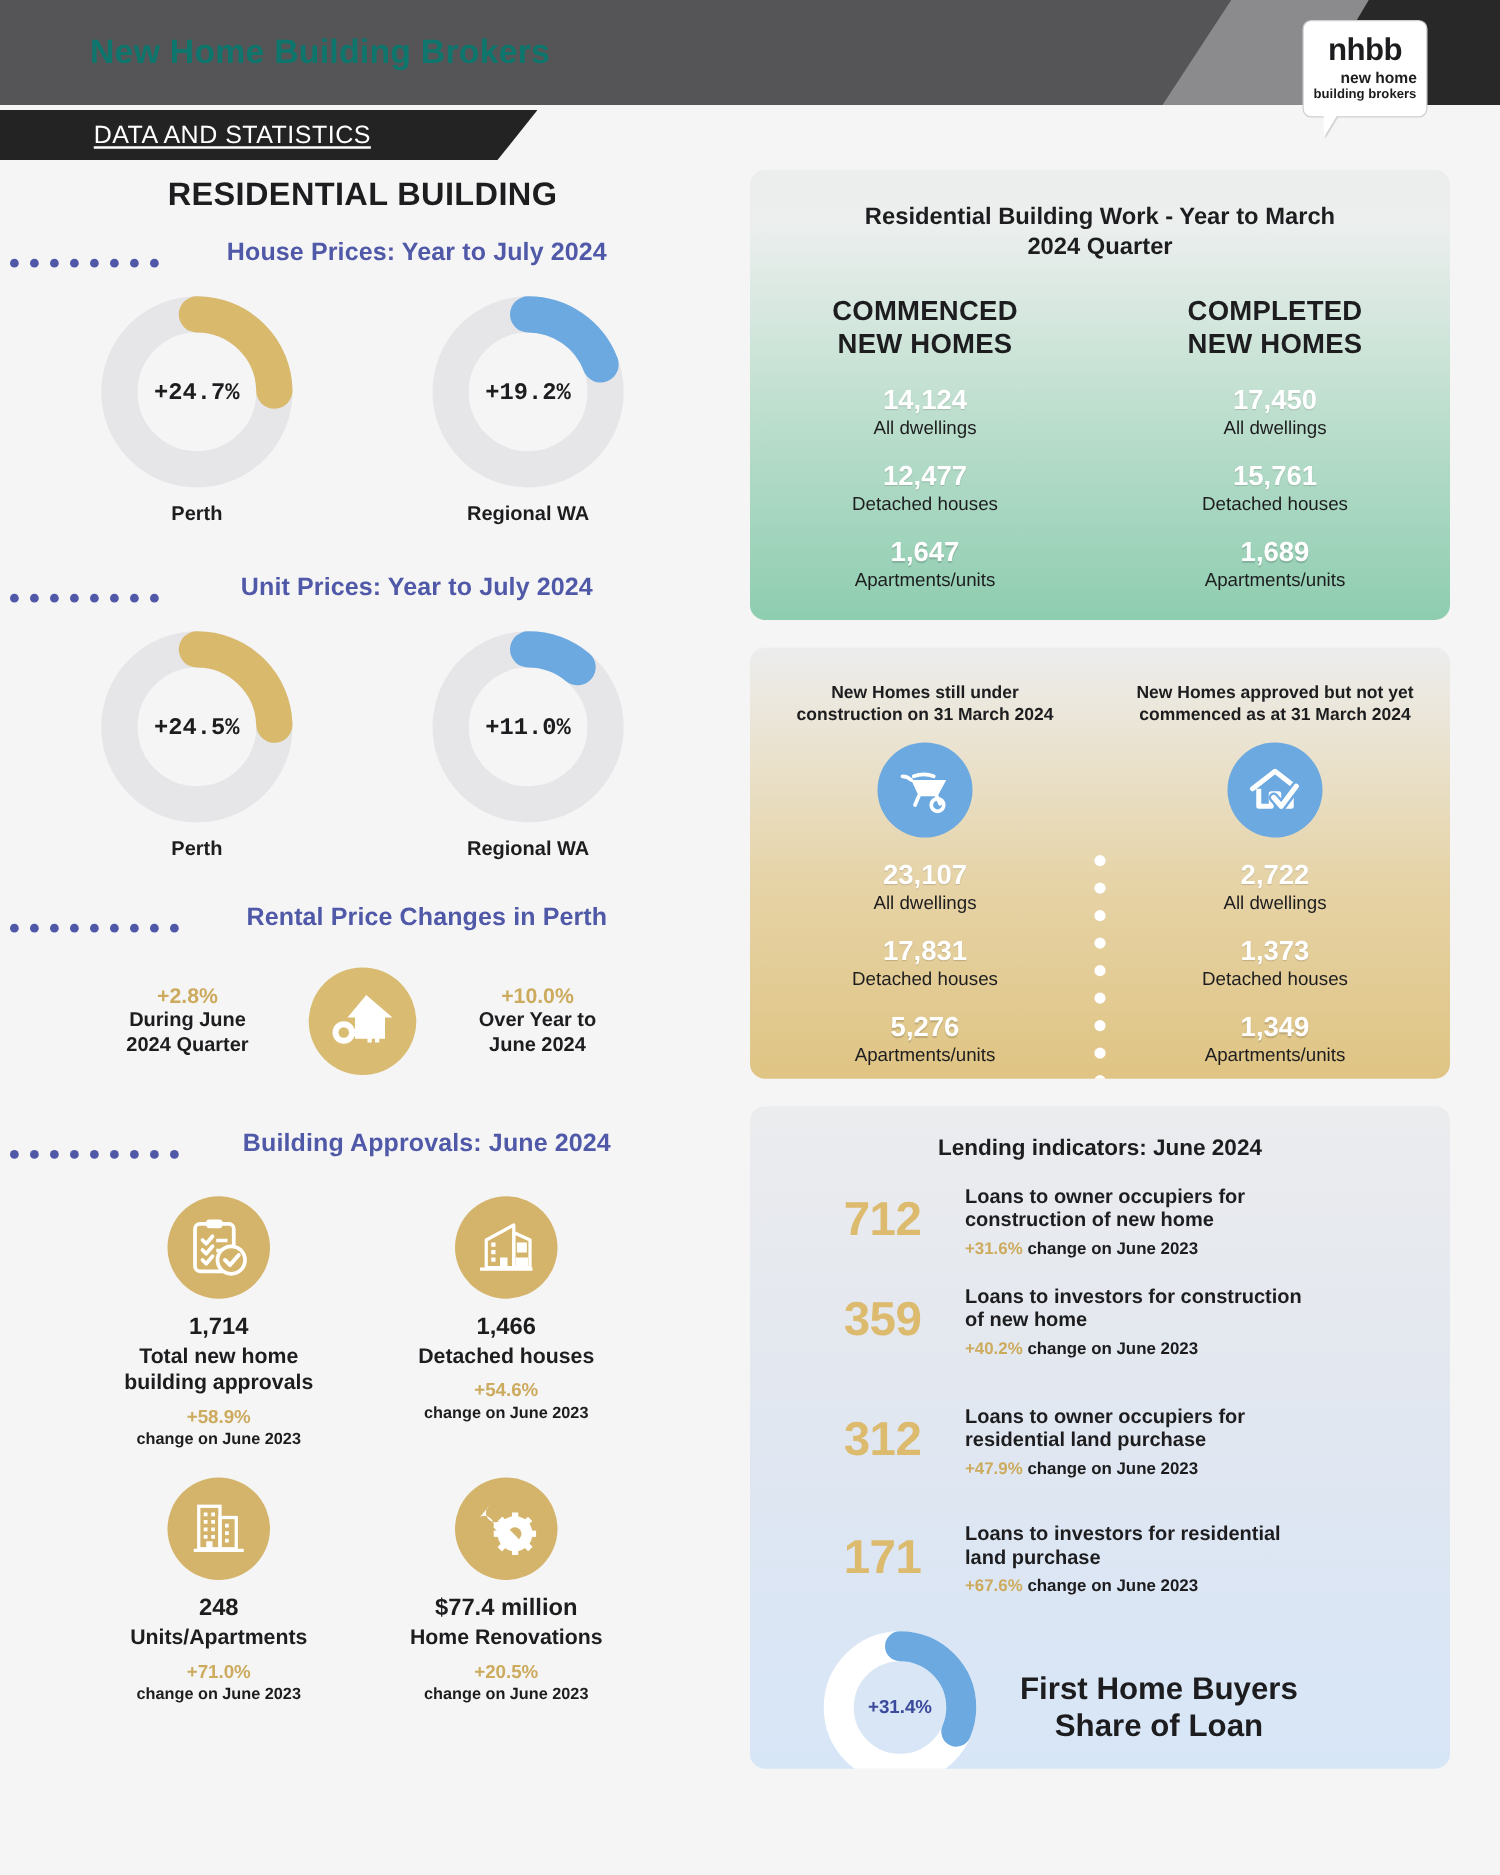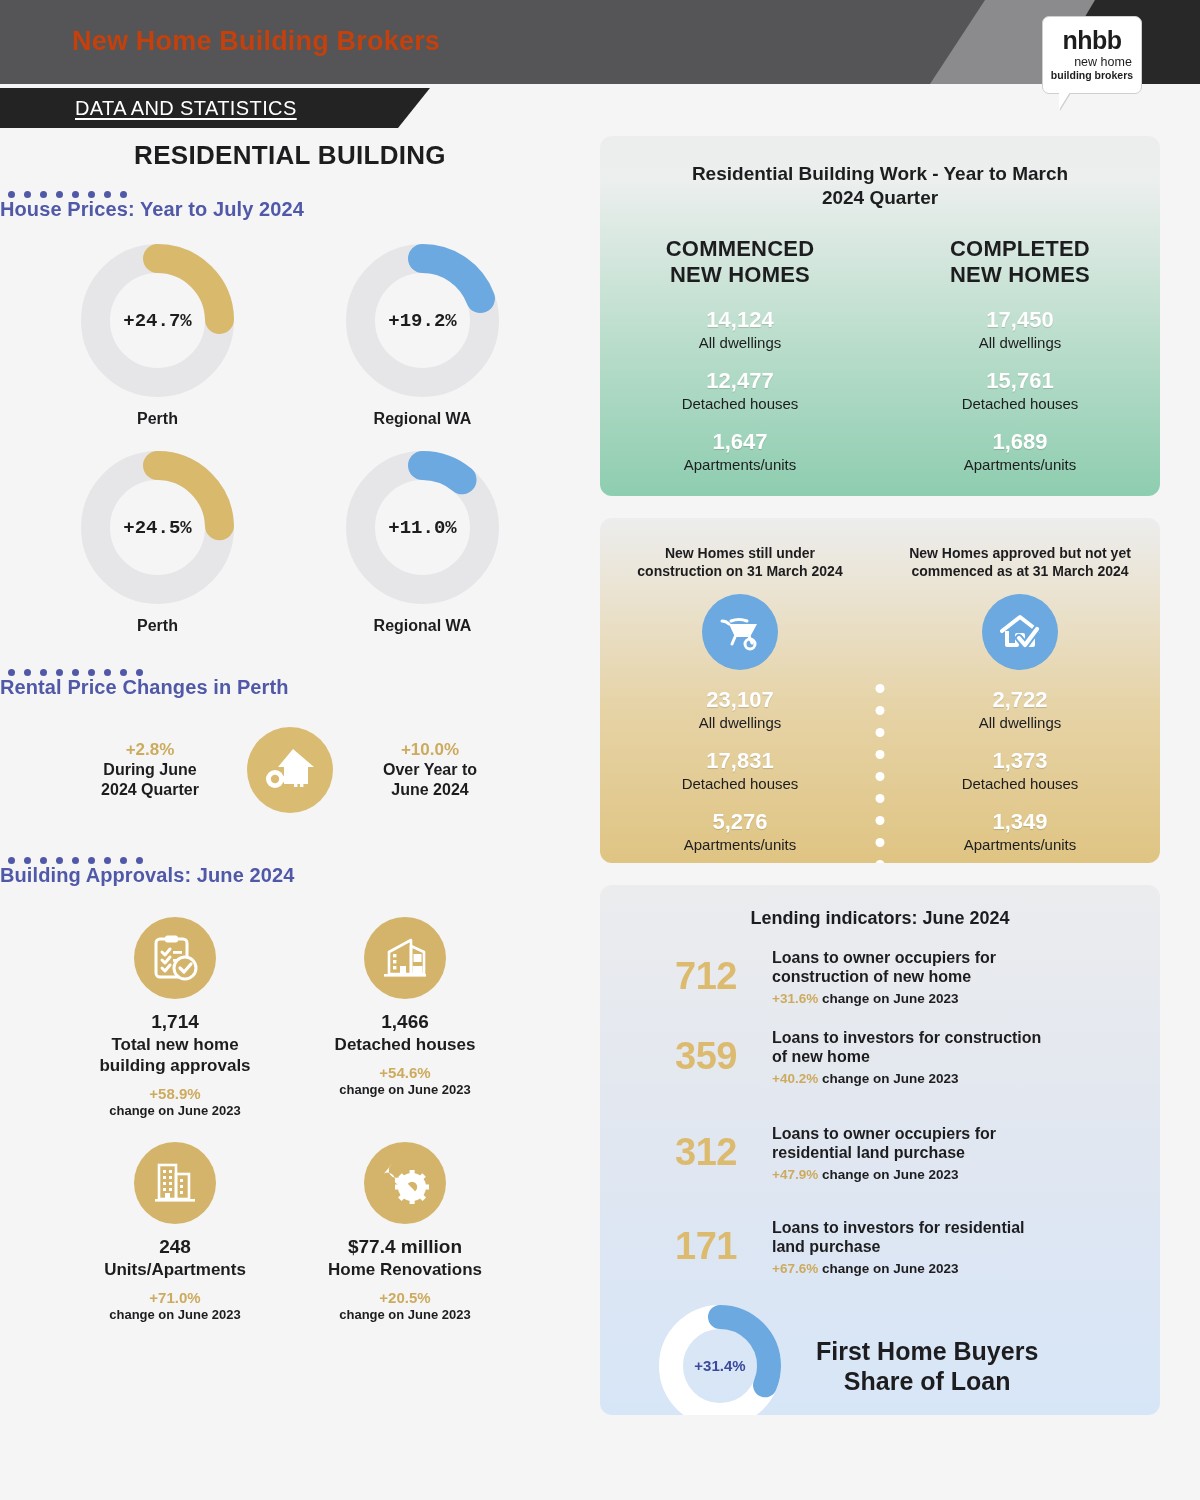--- a/index.html
+++ b/index.html
@@ -13,21 +13,21 @@
 
   
   .header { position:absolute; left:0; top:0; width:1200px; height:84px; overflow:hidden; background:#555456; }
   .hdr-band { position:absolute; top:0; height:84px; }
   .hdr-band-light { left:930px; width:200px; background:#8b8a8c;
       clip-path: polygon(55px 0, 200px 0, 145px 84px, 0 84px); }
   .hdr-band-dark  { left:1045px; width:165px; background:#282829;
       clip-path: polygon(50px 0, 165px 0, 165px 84px, 0 84px); }
   .hdr-title {
     position:absolute; left:72px; top:26px;
-    font-size:27px; font-weight:bold; color:#c2410c; letter-spacing:0.2px;
+    font-size:27px; font-weight:bold; color:#0f766e; letter-spacing:0.2px;
   }
 
   .subbanner {
     position:absolute; left:0; top:88px; width:430px; height:40px;
     background:#232323;
     clip-path: polygon(0 0, 430px 0, 398px 40px, 0 40px);
   }
   .subbanner-text {
     position:absolute; left:75px; top:97px;
     font-size:20px; color:#ffffff; letter-spacing:0.4px;
@@ -35,21 +35,21 @@
   }
 
   
   .left-col { position:absolute; left:0; top:140px; width:580px; height:1340px; }
 
   .section-title {
     text-align:center; font-size:26px; font-weight:bold; color:#1d1d1f;
     letter-spacing:0.3px;
   }
 
-  .sub-head-row { display:flex; align-items:flex-start; margin-top:20px;flex-direction:column; }
+  .sub-head-row { display:flex; align-items:flex-end; margin-top:20px; }
   .dots-rule { display:flex; align-items:center; gap:9px; padding-left:8px; }
   .dots-rule i { display:block; width:7px; height:7px; border-radius:50%; background:#5058a8; }
   .sub-head {
     flex:1; text-align:center; font-size:20px; font-weight:bold;
     color:#5058a8; letter-spacing:0.1px; padding-right:40px;
   }
 
   .donut-row { display:flex; justify-content:center; gap:110px; margin-top:22px; }
   .donut-cell { width:155px; text-align:center; }
   .donut { position:relative; width:155px; height:155px; margin:0 auto;font-family:Liberation Mono, monospace; }
@@ -161,21 +161,21 @@
     z-index:5;
   }
   .logo::after {
     content:""; position:absolute; left:16px; bottom:-17px;
     width:0; height:0;
     border-left:11px solid #ffffff;
     border-bottom:18px solid transparent;
     filter:drop-shadow(1px 1px 0 #cfcfcf);
   }
   .logo-main { font-size:25px; font-weight:bold; color:#1d1d1f; line-height:1; letter-spacing:-0.5px; }
-  .logo-l2 { font-size:12.5px; font-weight:normal; color:#1d1d1f; line-height:1.18; margin-top:2px;margin-left:22px; }
+  .logo-l2 { font-size:12.5px; font-weight:bold; color:#1d1d1f; line-height:1.18; margin-top:2px;margin-left:22px; }
   .logo-l3 { font-size:10.5px; font-weight:bold; color:#1d1d1f; line-height:1.1; }
 </style>
 </head>
 <body>
 
 <div class="header">
   <div class="hdr-band hdr-band-light"></div>
   <div class="hdr-band hdr-band-dark"></div>
 </div>
 <div class="hdr-title">New Home Building Brokers</div>
@@ -223,20 +223,33 @@
         <svg width="155" height="155" viewBox="0 0 155 155">
           <circle cx="77.5" cy="77.5" r="62" fill="none" stroke="#e6e6e8" stroke-width="29"></circle>
           <circle class="arc" cx="77.5" cy="77.5" r="62" fill="none" stroke="#6ba9e0" stroke-width="29" stroke-linecap="round" stroke-dasharray="74.79503789666579 314.76245114846853" stroke-dashoffset="0"></circle>
         </svg>
         <div class="donut-val">+19.2%</div>
       </div>
       <div class="donut-label">Regional WA</div>
     </div>
   </div>
 
+  <div class="sub-head-row" style="margin-top:38px;">
+    <div class="dots-rule">
+      <i></i>
+        <i></i>
+        <i></i>
+        <i></i>
+        <i></i>
+        <i></i>
+        <i></i>
+        <i></i>
+    </div>
+    <div class="sub-head">Unit Prices: Year to July 2024</div>
+  </div>
 
   <div class="donut-row">
     <div class="donut-cell">
       <div class="donut">
         <svg width="155" height="155" viewBox="0 0 155 155">
           <circle cx="77.5" cy="77.5" r="62" fill="none" stroke="#e6e6e8" stroke-width="29"></circle>
           <circle class="arc" cx="77.5" cy="77.5" r="62" fill="none" stroke="#d9b96c" stroke-width="29" stroke-linecap="round" stroke-dasharray="95.44158481605791 294.1159042290764" stroke-dashoffset="0"></circle>
         </svg>
         <div class="donut-val">+24.5%</div>
       </div>

